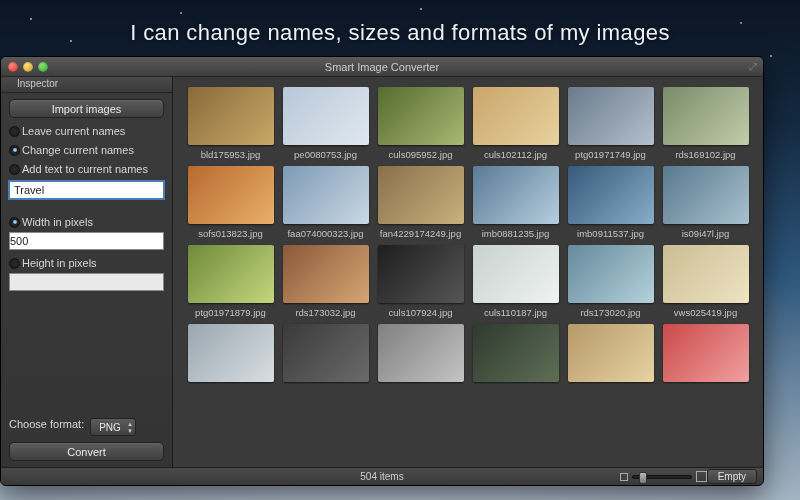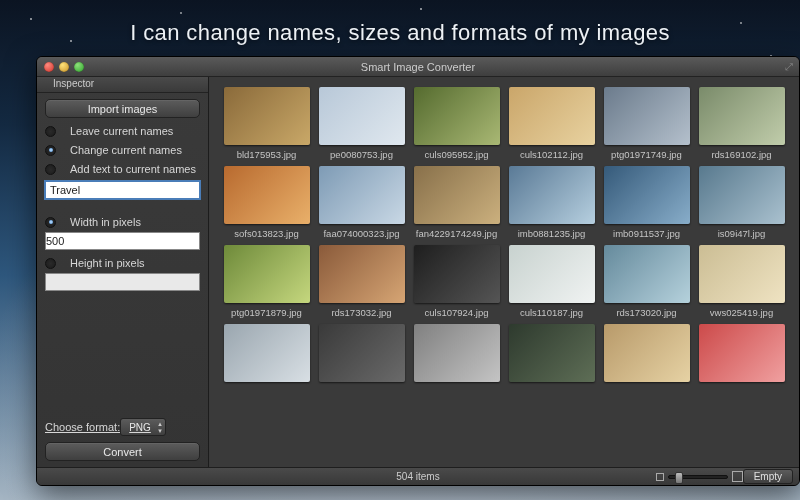--- a/index.html
+++ b/index.html
@@ -21,21 +21,21 @@
 
   .headline {
     position: absolute; top: 20px; left: 0; right: 0;
     text-align: center; color: #eef2f6; font-size: 22px;
     font-weight: 300; letter-spacing: .4px;
     text-shadow: 0 1px 4px rgba(0,0,0,.6);
   }
 
   .window {
     position: absolute;
-    top: 56px; left: 36px; width: 764px; height: 430px;
+    top: 56px; left: 0; width: 764px; height: 430px;
     background: #3c3c3c;
     border: 1px solid #000;
     border-radius: 6px;
     box-shadow: 0 10px 30px rgba(0,0,0,.55);
     display: flex; flex-direction: column;
     overflow: hidden;
   }
   .titlebar {
     height: 20px;
     background: linear-gradient(#5a5a5a,#3e3e3e);
@@ -69,21 +69,21 @@
   .sb-content { padding: 6px 8px; flex: 1; display: flex; flex-direction: column; }
   .sb-button {
     height: 19px; line-height: 18px; text-align: center;
     background: linear-gradient(#5c5c5c,#3f3f3f);
     border: 1px solid #222; border-radius: 5px;
     color: #e8e8e8; font-size: 11px;
     box-shadow: 0 1px 0 rgba(255,255,255,.06) inset;
     cursor: pointer;
   }
   .radio-row, .check-row {
-    display: flex; align-items: center; gap: 14px;
+    display: flex; align-items: center; gap: 2px;
     margin-top: 7px; cursor: pointer;
   }
   .radio {
     width: 11px; height: 11px; border-radius: 50%;
     background: radial-gradient(#2a2a2a,#1b1b1b);
     border: 1px solid #111; position: relative; flex: 0 0 auto;
   }
   .radio.sel::after {
     content:""; position:absolute; inset:2.5px;
     background: radial-gradient(#bfe0ff,#4a90d9); border-radius:50%;
@@ -106,22 +106,22 @@
   }
   .num-input {
     margin-top: 4px; height: 18px; width: 100%;
     background: #fff; border: 1px solid #888;
     padding: 0 0; font-size: 11px; color:#222;
   }
   .num-input.disabled { background:#e9e9e9; color:#888; }
   .section-gap { height: 10px; }
   .sb-bottom { margin-top: auto; }
   .format-row {
-    display:flex; align-items:center; 
-    margin-bottom: 6px; font-size: 11px; text-decoration: underline;
+    display:flex; gap:6px;
+    margin-bottom: 6px; font-size: 11px;
   }
   .format-select {
     height: 18px;
     background: linear-gradient(#5c5c5c,#3f3f3f);
     border: 1px solid #222; border-radius: 3px;
     color: #e8e8e8; font-size: 10px;
     padding: 0 14px 0 8px; position: relative;
     display: inline-flex; align-items: center;
   }
   .format-select .arrows {

